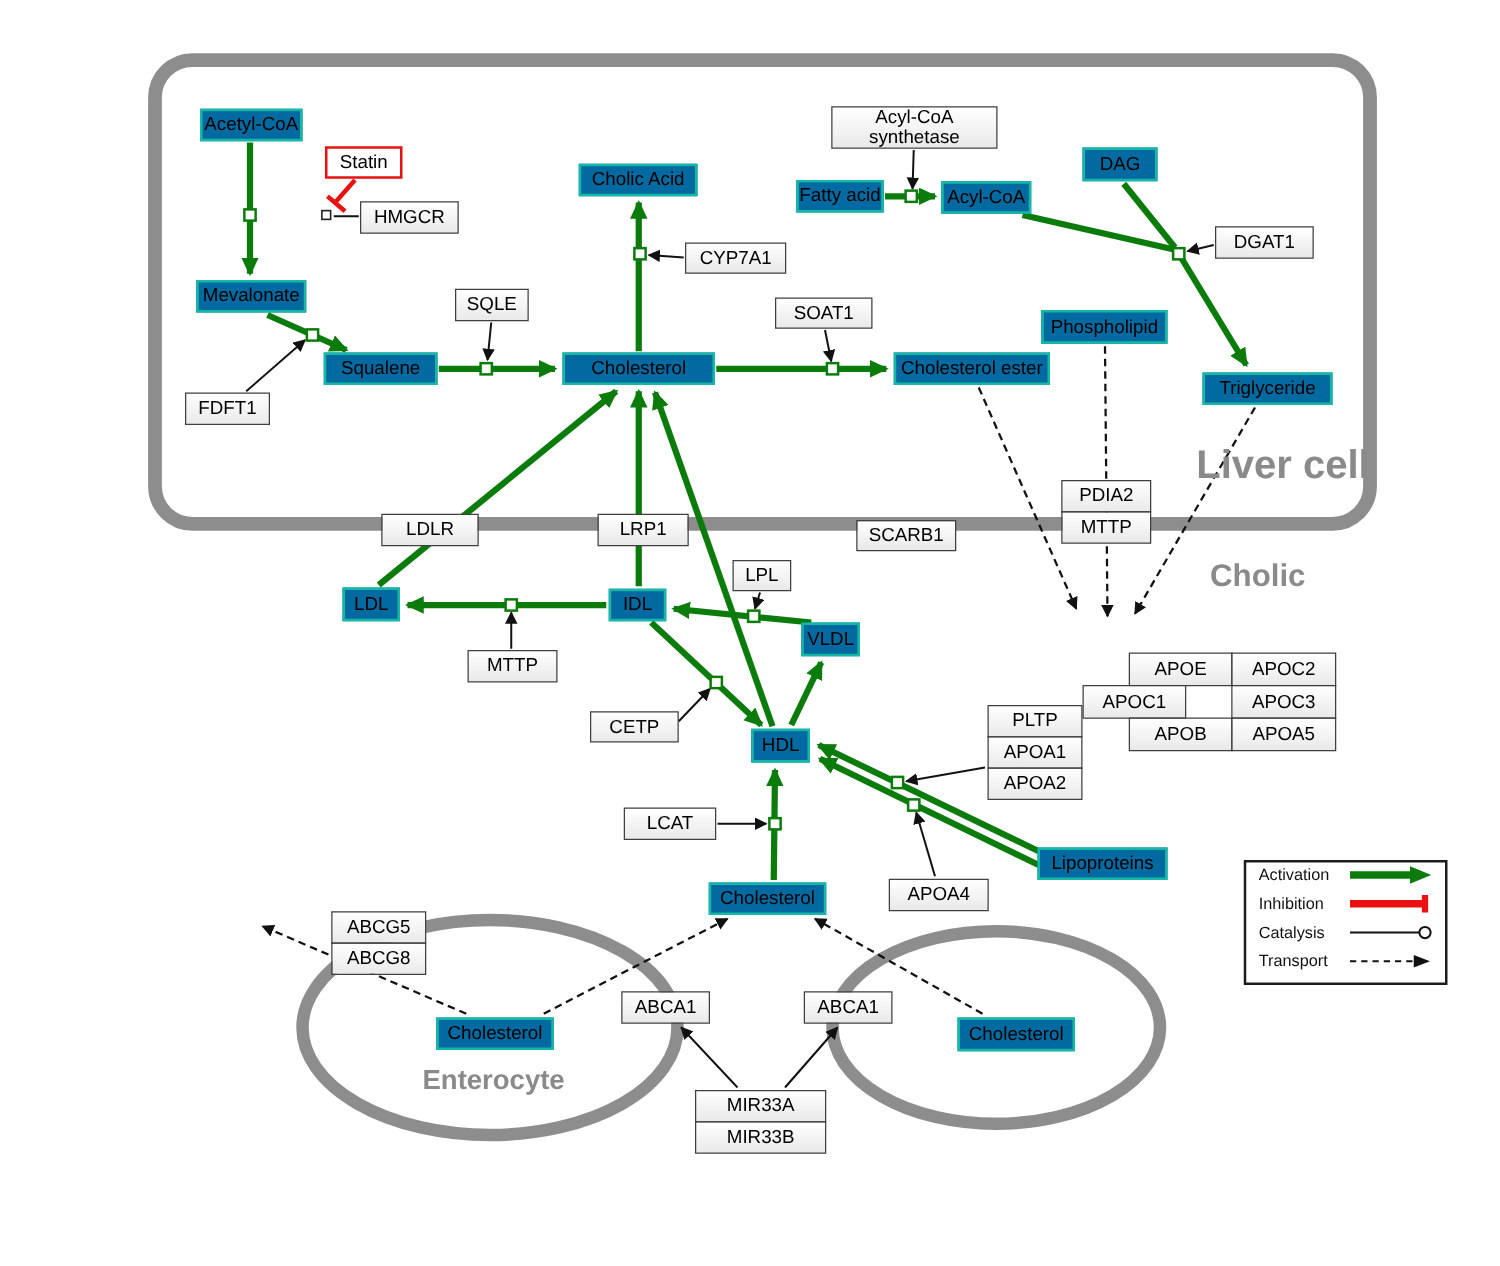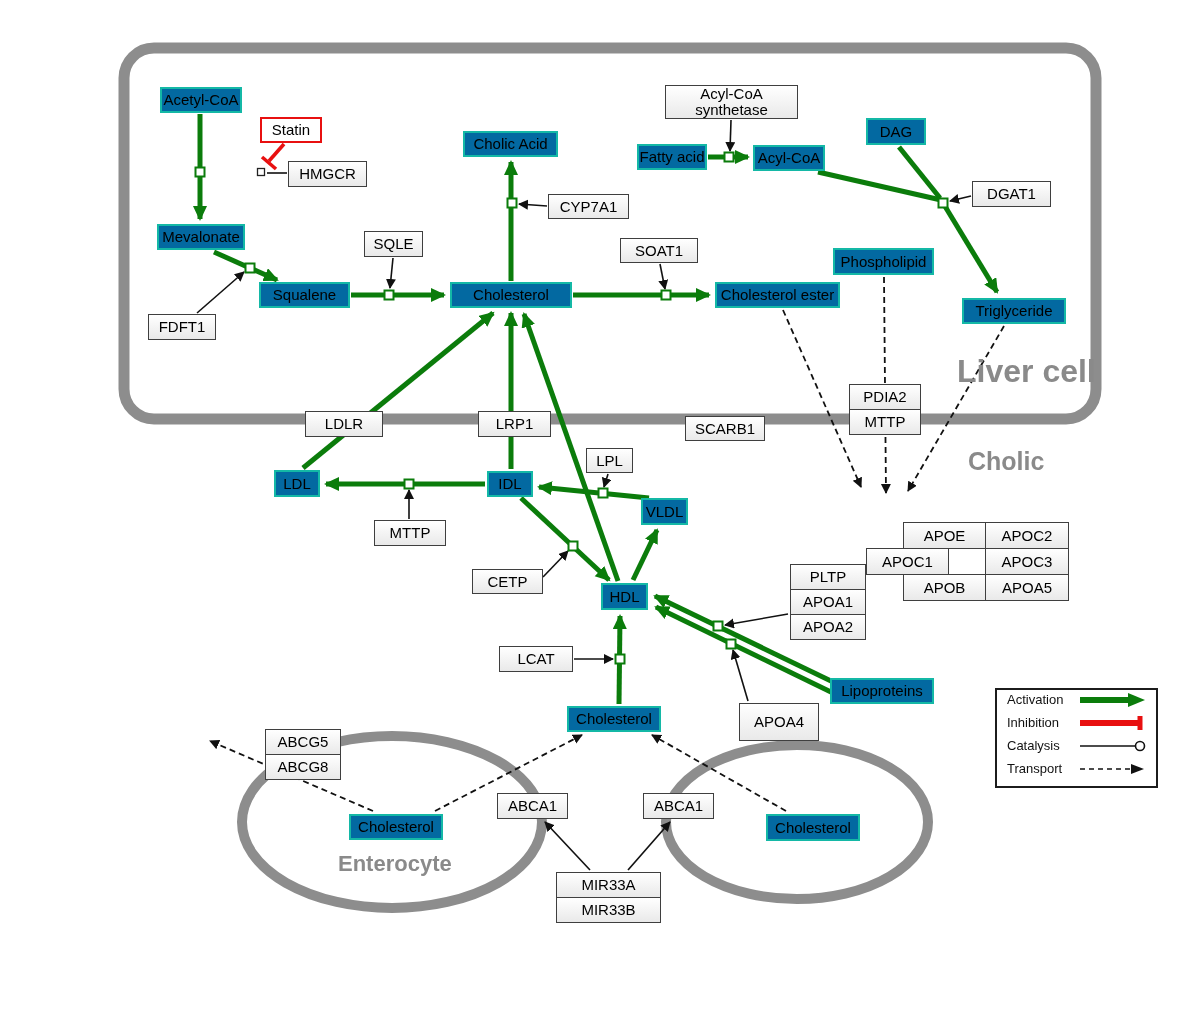--- a/index.html
+++ b/index.html
@@ -143,21 +143,21 @@
   <div class="box enz" style="left:972px;top:181px;width:79px;height:26px">DGAT1</div>
   <div class="box enz" style="left:305px;top:411px;width:78px;height:26px">LDLR</div>
   <div class="box enz" style="left:478px;top:411px;width:73px;height:26px">LRP1</div>
   <div class="box enz" style="left:685px;top:416px;width:80px;height:25px">SCARB1</div>
   <div class="box enz" style="left:849px;top:384px;width:72px;height:26px">PDIA2</div>
   <div class="box enz" style="left:849px;top:409px;width:72px;height:26px">MTTP</div>
   <div class="box enz" style="left:586px;top:448px;width:47px;height:25px">LPL</div>
   <div class="box enz" style="left:374px;top:520px;width:72px;height:26px">MTTP</div>
   <div class="box enz" style="left:472px;top:569px;width:71px;height:25px">CETP</div>
   <div class="box enz" style="left:499px;top:646px;width:74px;height:26px">LCAT</div>
-  <div class="box enz" style="left:739px;top:703px;width:80px;height:38px">APOA4</div>
+  <div class="box enz" style="left:711px;top:703px;width:80px;height:26px">APOA4</div>
   <div class="box enz" style="left:790px;top:564px;width:76px;height:26px">PLTP</div>
   <div class="box enz" style="left:790px;top:589px;width:76px;height:26px">APOA1</div>
   <div class="box enz" style="left:790px;top:614px;width:76px;height:26px">APOA2</div>
   <div class="box enz" style="left:265px;top:729px;width:76px;height:26px">ABCG5</div>
   <div class="box enz" style="left:265px;top:754px;width:76px;height:26px">ABCG8</div>
   <div class="box enz" style="left:497px;top:793px;width:71px;height:26px">ABCA1</div>
   <div class="box enz" style="left:643px;top:793px;width:71px;height:26px">ABCA1</div>
   <div class="box enz" style="left:556px;top:872px;width:105px;height:26px">MIR33A</div>
   <div class="box enz" style="left:556px;top:897px;width:105px;height:26px">MIR33B</div>
 

